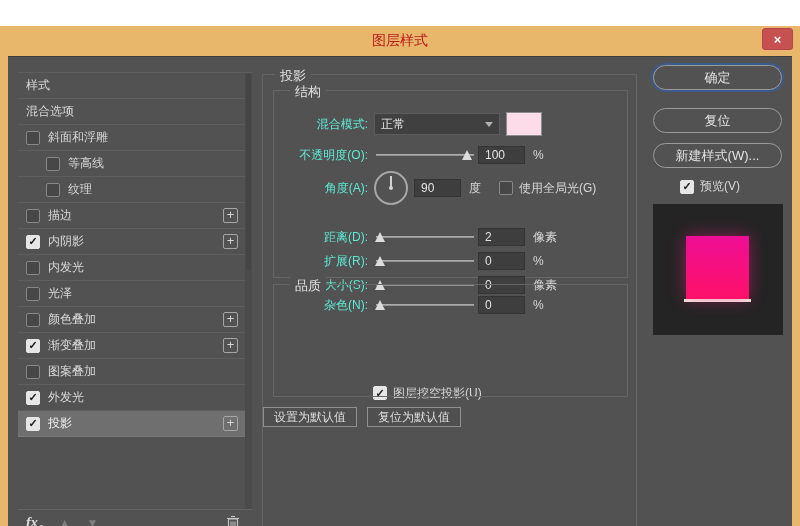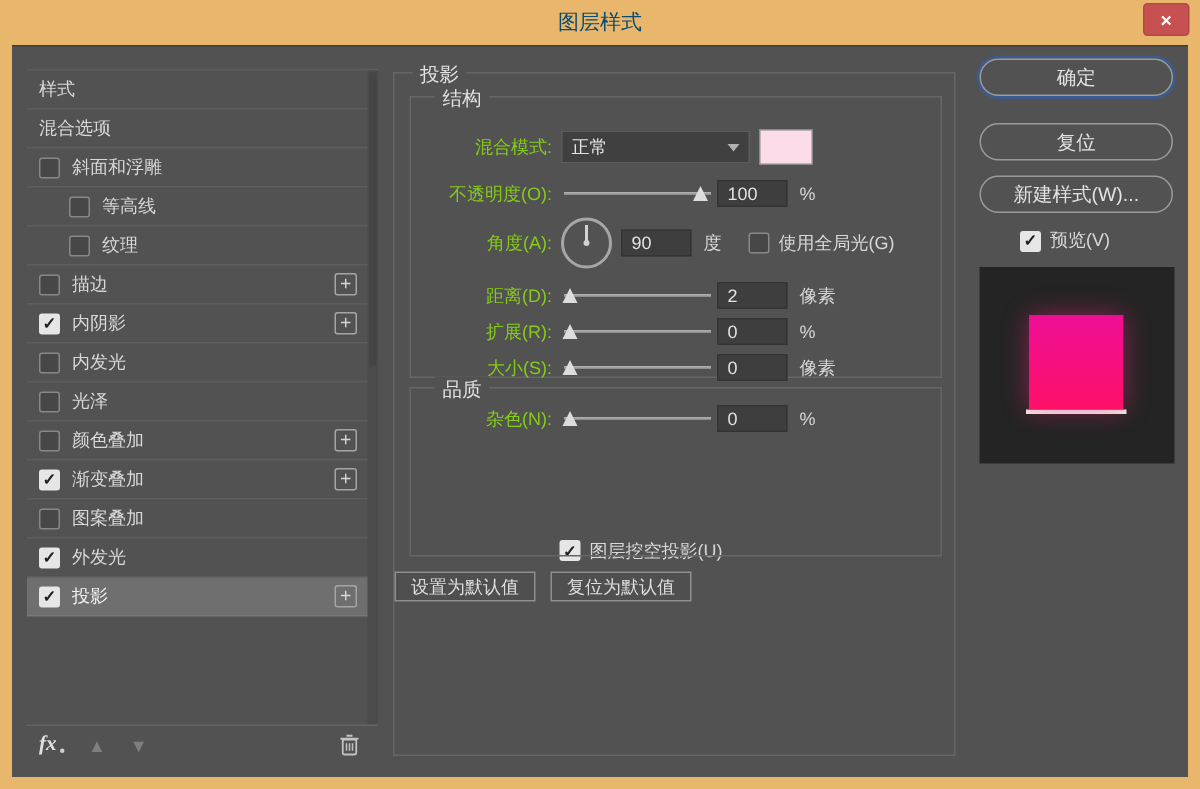--- a/index.html
+++ b/index.html
@@ -1,20 +1,20 @@
 <!DOCTYPE html>
 <html><head>
 <meta charset="utf-8">
 <style>
   * { margin:0; padding:0; box-sizing:border-box; }
   body { width:800px; height:526px; font-family:"Liberation Sans", sans-serif; font-size:12px; overflow:hidden; }
 
   .window { position:relative; width:800px; height:526px; background:#e8b76c; }
   .titlebar { height:30px; display:flex; align-items:center; justify-content:center;
-              color:#0c4a6e; font-size:14px; }
+              color:#b91c1c; font-size:14px;margin-top:26px; }
   .close-btn { position:absolute; top:2px; right:7px; width:31px; height:22px; background:#c75050;
                border:1px solid #b34848; border-radius:3px; color:#fff; font-size:13px; font-weight:bold;
                display:flex; align-items:center; justify-content:center; cursor:pointer; }
 
   .dialog { position:absolute; left:8px; top:30px; width:784px; height:488px;
             background:#525252; border-top:1px solid #3e3e3e; color:#d8d8d8; }
 
   
   .sidebar { position:absolute; left:10px; top:15px; width:234px; height:437px;
              border-top:1px solid #5e5e5e; }
@@ -43,21 +43,21 @@
   .bigbox { position:absolute; left:254px; top:17px; width:375px; height:456px;
             border:1px solid #666; }
   .legend { position:absolute; top:-8px; background:#525252; padding:0 5px; font-size:13px; color:#e2e2e2; }
   .bigbox > .legend { left:12px; }
   .groupbox { position:absolute; left:10px; width:355px; border:1px solid #666; }
   .groupbox > .legend { left:16px;text-align:right; }
   .gb-structure { top:15px; height:188px; }
   .gb-quality { top:209px; height:113px; }
 
   .ctl-row { display:flex; align-items:center; }
-  .ctl-label { flex:0 0 94px; text-align:right; margin-right:6px; color:#84cc16; }
+  .ctl-label { flex:0 0 94px; text-align:right; margin-right:6px; color:#5eead4; }
   .dropdown { width:126px; height:22px; background:#404040; border:1px solid #5c5c5c;
               display:flex; align-items:center; padding:0 6px; cursor:pointer; }
   .dropdown .dd-text { flex:1; color:#e4e4e4; }
   .dd-caret { width:0; height:0; border-left:4px solid transparent; border-right:4px solid transparent;
               border-top:5px solid #b2b2b2; }
   .swatch { width:36px; height:24px; margin-left:6px; border:1px solid #8a8a8a; cursor:pointer; }
 
   .slider { position:relative; width:98px; height:12px; cursor:pointer; }
   .slider .track { position:absolute; left:0; right:0; top:5px; height:2px;
                    background:linear-gradient(#b6b6b6,#888); }
@@ -220,21 +220,21 @@
           <div class="dial">
             <div class="needle"></div>
             <div class="hub"></div>
           </div>
           <div class="valbox" style="margin-left:6px;">90</div>
           <span class="unit">度</span>
           <span class="cb" style="margin-left:18px; margin-right:6px;"></span>
           <span>使用全局光(G)</span>
         </div>
 
-        <div class="ctl-row" style="margin-top:8px; height:20px;">
+        <div class="ctl-row" style="margin-top:22px; height:20px;">
           <span class="ctl-label">距离(D):</span>
           <div class="slider" style="margin-left:2px; margin-right:4px;">
             <div class="track"></div>
             <div class="thumb" style="left:4%;"></div>
           </div>
           <div class="valbox">2</div>
           <span class="unit">像素</span>
         </div>
 
         <div class="ctl-row" style="margin-top:4px; height:20px;">

